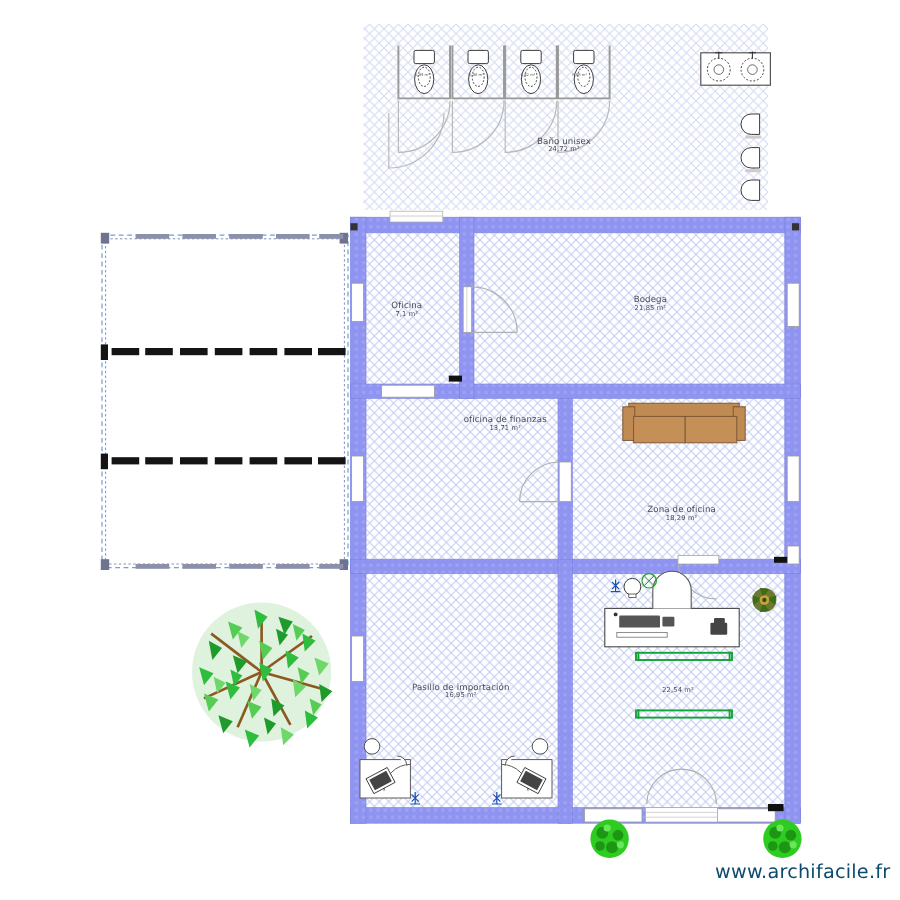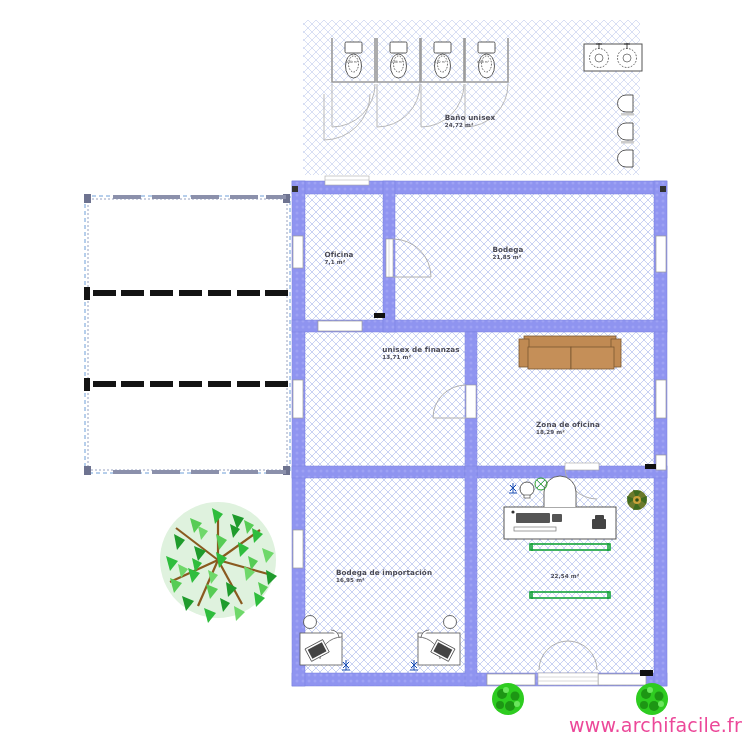--- a/index.html
+++ b/index.html
@@ -6,35 +6,35 @@
   body{
     width:750px;height:750px;background:#ffffff;position:relative;
     font-family:"DejaVu Sans","Liberation Sans",sans-serif;
     overflow:hidden;
   }
   .plan{position:absolute;left:0;top:0;width:750px;height:750px;}
   svg{position:absolute;left:0;top:0;}
 
   
   .room-label{
-    position:absolute;text-align:left;color:#4a4a55;
+    position:absolute;text-align:center;color:#4a4a55;
     font-size:7.2px;line-height:1.25;letter-spacing:.1px;
-    white-space:nowrap;pointer-events:none;font-weight:bold;
+    white-space:nowrap;pointer-events:none;
   }
   .room-label .nm{display:block;}
   .room-label .ar{display:block;font-size:5.6px;}
 
   .tiny-area{
     position:absolute;font-size:3.1px;color:#555;text-align:center;
     white-space:nowrap;
   }
 
   .site{
     position:absolute;right:8px;bottom:14px;
-    font-size:19px;color:#ec4899;letter-spacing:.2px;
+    font-size:16px;color:#0c4a6e;letter-spacing:.2px;
   }
 </style>
 </head>
 <body>
 
 <div class="plan">
 
 <svg width="750" height="750" viewBox="0 0 750 750">
   <defs>
 
@@ -399,37 +399,37 @@
 <div class="room-label" style="left:470px;top:113px;transform:translateX(-50%);">
   <span class="nm">Baño unisex</span>
   <span class="ar">24,72 m²</span>
 </div>
 
 <div class="room-label" style="left:339px;top:250px;transform:translateX(-50%);">
   <span class="nm">Oficina</span>
   <span class="ar">7,1 m²</span>
 </div>
 
-<div class="room-label" style="left:508px;top:245px;transform:translateX(-50%);">
+<div class="room-label" style="left:542px;top:245px;transform:translateX(-50%);">
   <span class="nm">Bodega</span>
   <span class="ar">21,85 m²</span>
 </div>
 
 <div class="room-label" style="left:421px;top:345px;transform:translateX(-50%);">
-  <span class="nm">unisex de finanzas</span>
+  <span class="nm">oficina de finanzas</span>
   <span class="ar">13,71 m²</span>
 </div>
 
 <div class="room-label" style="left:568px;top:420px;transform:translateX(-50%);">
   <span class="nm">Zona de oficina</span>
   <span class="ar">18,29 m²</span>
 </div>
 
 <div class="room-label" style="left:384px;top:568px;transform:translateX(-50%);">
-  <span class="nm">Bodega de importación</span>
+  <span class="nm">Pasillo de importación</span>
   <span class="ar">16,95 m²</span>
 </div>
 
 <div class="room-label" style="left:565px;top:573px;transform:translateX(-50%);">
   <span class="ar">22,54 m²</span>
 </div>
 
 <div class="tiny-area" style="left:352px;top:60px;transform:translateX(-50%);">0,89 m²</div>
 <div class="tiny-area" style="left:397px;top:60px;transform:translateX(-50%);">0,88 m²</div>
 <div class="tiny-area" style="left:440px;top:60px;transform:translateX(-50%);">0,92 m²</div>

